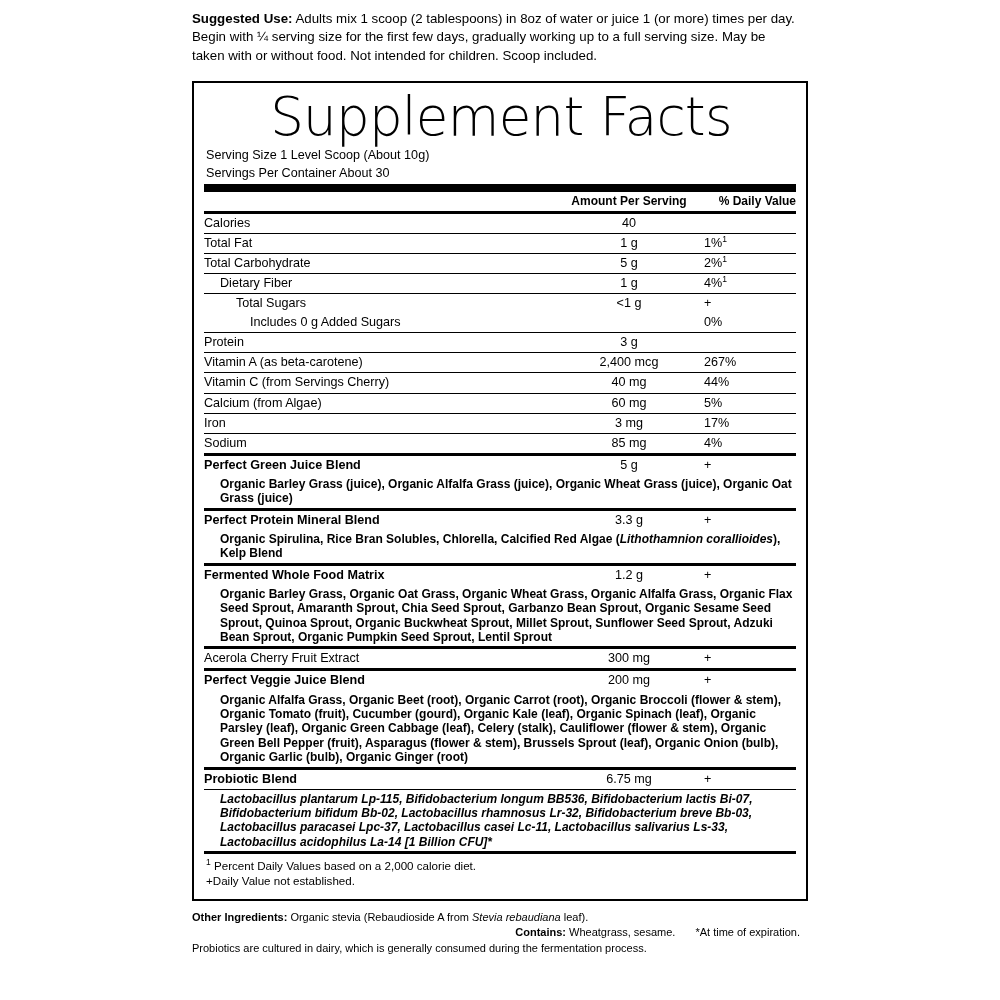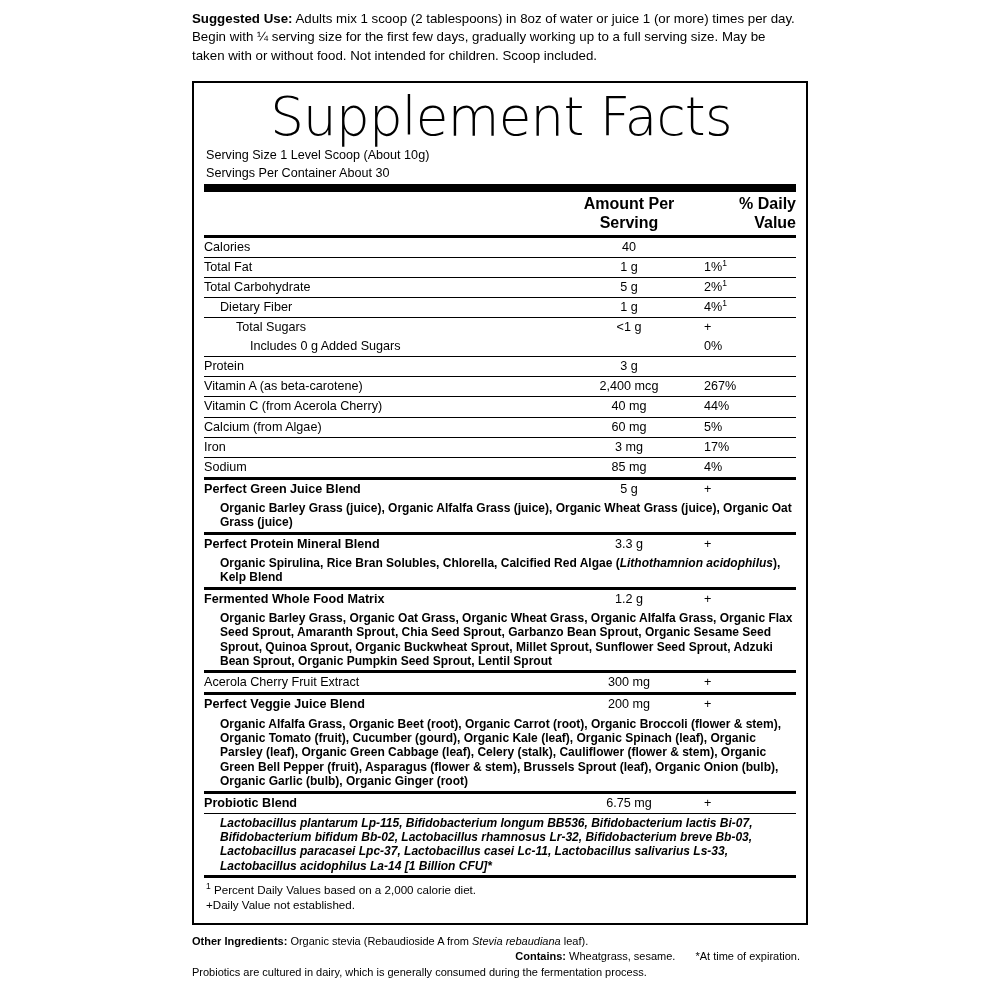--- a/index.html
+++ b/index.html
@@ -82,21 +82,21 @@
     text-align: center;
     width: 150px;
     white-space: nowrap;
   }
   .col-dv {
     width: 92px;
     white-space: nowrap;
   }
 
   .hdr-row td {
-    font-size: 16px;
+    font-size: 12px;
     padding-bottom: 3px;
     padding-top: 1px;
   }
   .hdr-amt {
     text-align: center;
     width: 150px;
   }
   .hdr-dv {
     text-align: right;
     width: 92px;
@@ -218,21 +218,21 @@
           <td class="col-dv"></td>
         </tr>
 
         <tr class="line-thin">
           <td class="col-name">Vitamin A (as beta-carotene)</td>
           <td class="col-amt">2,400 mcg</td>
           <td class="col-dv">267%</td>
         </tr>
 
         <tr class="line-thin">
-          <td class="col-name">Vitamin C (from Acerola Cherry)</td>
+          <td class="col-name">Vitamin C (from Servings Cherry)</td>
           <td class="col-amt">40 mg</td>
           <td class="col-dv">44%</td>
         </tr>
 
         <tr class="line-thin">
           <td class="col-name">Calcium (from Algae)</td>
           <td class="col-amt">60 mg</td>
           <td class="col-dv">5%</td>
         </tr>
 
@@ -256,21 +256,21 @@
         <tr class="blend-desc">
           <td colspan="3" class="indent1">Organic Barley Grass (juice), Organic Alfalfa Grass (juice), Organic Wheat Grass (juice), Organic Oat Grass (juice)</td>
         </tr>
 
         <tr class="line-med">
           <td class="col-name bold">Perfect Protein Mineral Blend</td>
           <td class="col-amt">3.3 g</td>
           <td class="col-dv">+</td>
         </tr>
         <tr class="blend-desc">
-          <td colspan="3" class="indent1"><span>Organic Spirulina, Rice Bran Solubles, Chlorella, Calcified Red Algae (</span><span class="ital">Lithothamnion acidophilus</span><span>), Kelp Blend</span></td>
+          <td colspan="3" class="indent1"><span>Organic Spirulina, Rice Bran Solubles, Chlorella, Calcified Red Algae (</span><span class="ital">Lithothamnion corallioides</span><span>), Kelp Blend</span></td>
         </tr>
 
         <tr class="line-med">
           <td class="col-name bold">Fermented Whole Food Matrix</td>
           <td class="col-amt">1.2 g</td>
           <td class="col-dv">+</td>
         </tr>
         <tr class="blend-desc">
           <td colspan="3" class="indent1">Organic Barley Grass, Organic Oat Grass, Organic Wheat Grass, Organic Alfalfa Grass, Organic Flax Seed Sprout, Amaranth Sprout, Chia Seed Sprout, Garbanzo Bean Sprout, Organic Sesame Seed Sprout, Quinoa Sprout, Organic Buckwheat Sprout, Millet Sprout, Sunflower Seed Sprout, Adzuki Bean Sprout, Organic Pumpkin Seed Sprout, Lentil Sprout</td>
         </tr>

